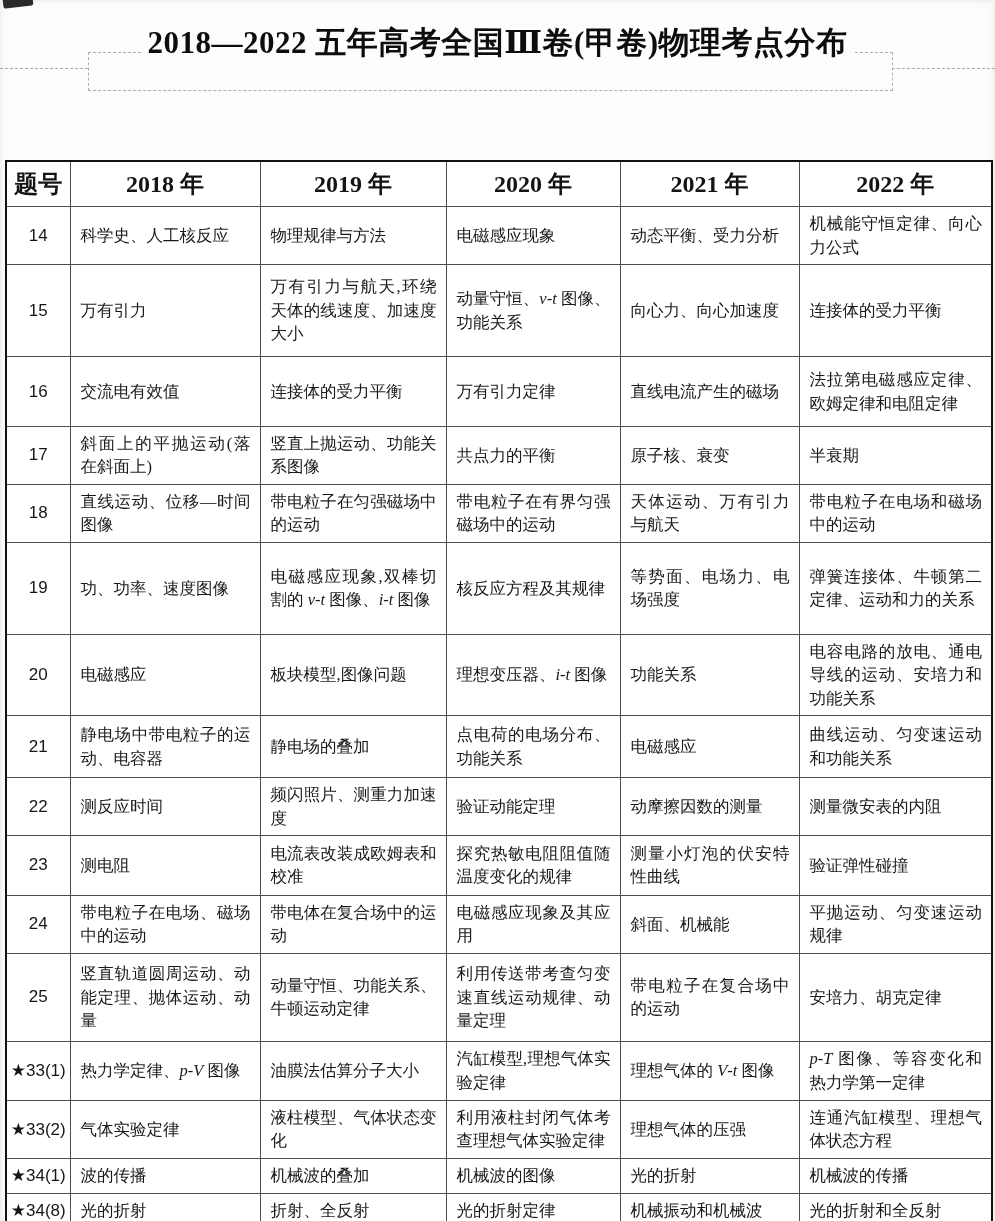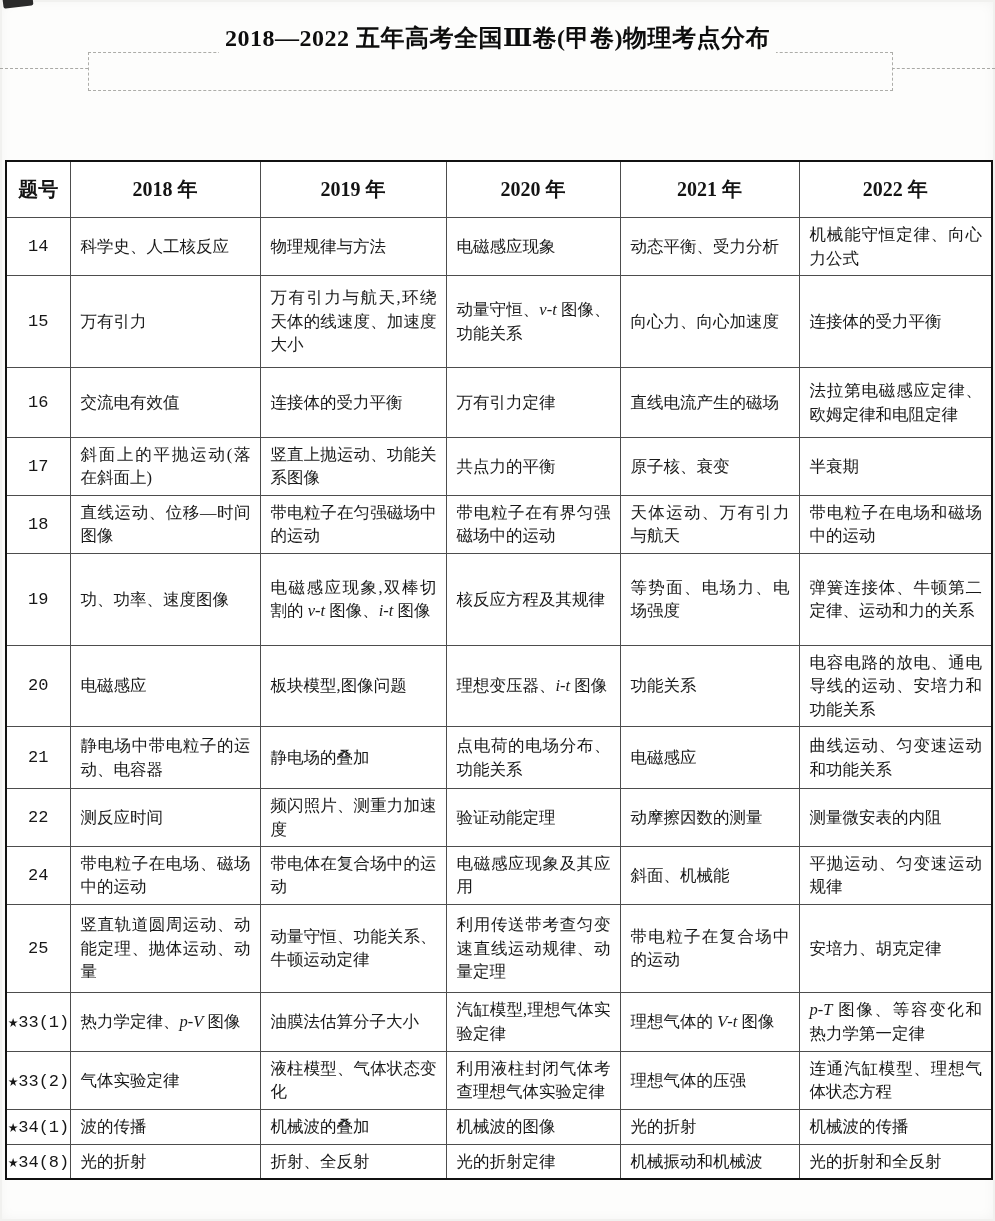--- a/index.html
+++ b/index.html
@@ -20,40 +20,40 @@
   .page-rule{position:absolute;left:0;right:0;top:68px;border-top:1px dashed #a9a9a5;}
   .title-box{
     position:absolute;left:88px;top:52px;width:803px;height:37px;
     border:1px dashed #adada9;background:#fdfdfc;
   }
   .page-title{
     position:absolute;left:0;right:0;top:22px;text-align:center;z-index:3;
   }
   .page-title-text{
     display:inline-block;background:#fdfdfc;padding:0 6px;
-    font-size:24px;font-weight:bold;letter-spacing:.5px;color:#0d0d0d;
+    font-size:31px;font-weight:bold;letter-spacing:.5px;color:#0d0d0d;
     font-family:"Liberation Serif","DejaVu Serif",serif;
   }
   
   table.exam{
     position:absolute;left:5px;top:160px;width:986px;
     border-collapse:collapse;table-layout:fixed;background:#fff;
     border:2.5px solid #111;
   }
   table.exam th,table.exam td{
     border:1px solid #4d4d4d;vertical-align:middle;
     overflow:hidden;
   }
   table.exam th{
-    font-size:20px;font-weight:bold;text-align:center;color:#141414;
-    padding:14px 2px;
+    font-size:24px;font-weight:bold;text-align:center;color:#141414;
+    padding:6px 2px;
   }
   td.qnum{
     text-align:center;font-size:17px;color:#161616;
-    font-family:Liberation Mono, monospace;
+    font-family:Liberation Sans, sans-serif;
     padding:2px 1px;white-space:nowrap;
   }
   td.topic{
     font-size:16.5px;line-height:1.42;padding:5px 9px 5px 10px;
     text-align:justify;text-justify:inter-ideograph;color:#191919;
   }
   td.topic i{font-style:italic;font-family:"Liberation Serif","DejaVu Serif",serif;}
 </style>
 </head>
 <body>
@@ -154,20 +154,28 @@
         <td class="topic">曲线运动、匀变速运动和功能关系</td>
       </tr>
       <tr style="height: 57px; border-radius: 27px;">
         <td class="qnum">22</td>
         <td class="topic">测反应时间</td>
         <td class="topic">频闪照片、测重力加速度</td>
         <td class="topic">验证动能定理</td>
         <td class="topic">动摩擦因数的测量</td>
         <td class="topic">测量微安表的内阻</td>
       </tr>
+      <tr style="height: 60px;">
+        <td class="qnum">23</td>
+        <td class="topic">测电阻</td>
+        <td class="topic">电流表改装成欧姆表和校准</td>
+        <td class="topic">探究热敏电阻阻值随温度变化的规律</td>
+        <td class="topic">测量小灯泡的伏安特性曲线</td>
+        <td class="topic">验证弹性碰撞</td>
+      </tr>
       <tr style="height: 57px;">
         <td class="qnum">24</td>
         <td class="topic">带电粒子在电场、磁场中的运动</td>
         <td class="topic">带电体在复合场中的运动</td>
         <td class="topic">电磁感应现象及其应用</td>
         <td class="topic">斜面、机械能</td>
         <td class="topic">平抛运动、匀变速运动规律</td>
       </tr>
       <tr style="height: 88px;">
         <td class="qnum">25</td>

